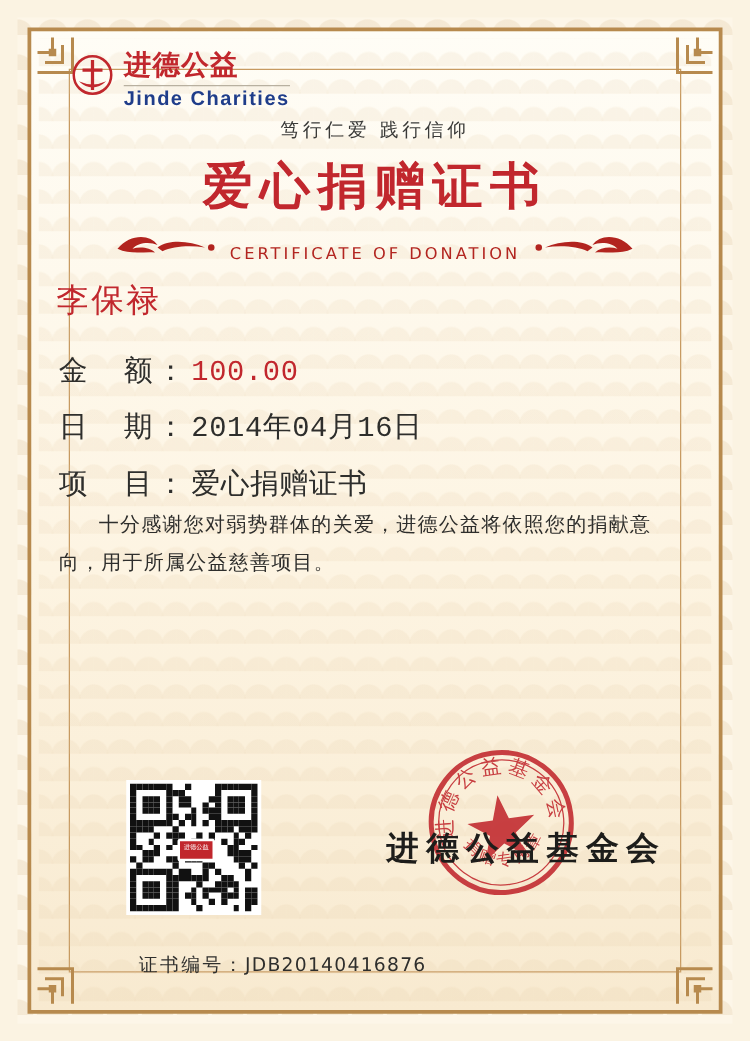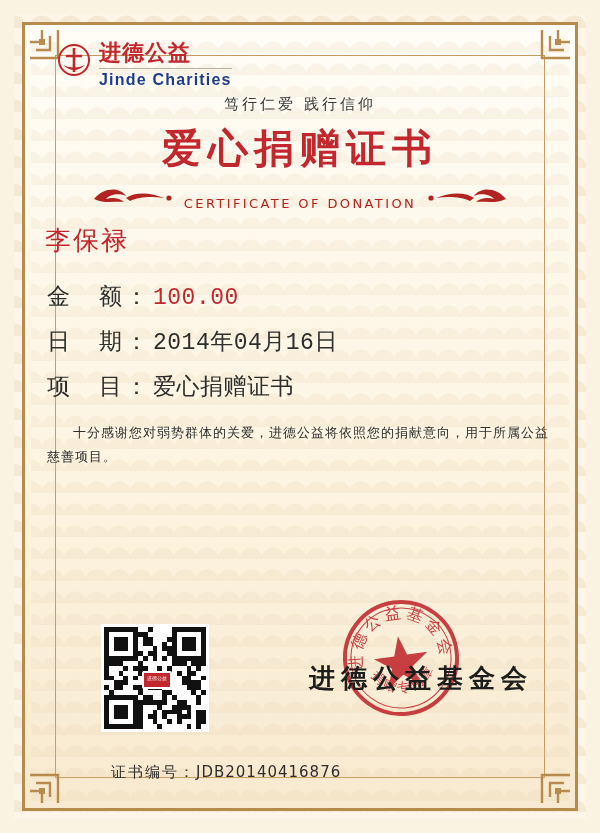--- a/index.html
+++ b/index.html
@@ -196,25 +196,25 @@
     margin-left: 2px;
     letter-spacing: 0.5px;
   }
   .field-value.amount {
     color: #c1272d;
   }
 
   
   .body-text {
     position: absolute;
-    top: 388px;
+    top: 372px;
     left: 14px;
     right: 14px;
     color: #2e2e2c;
-    font-size: 13px;
+    font-size: 16px;
     line-height: 1.85;
     letter-spacing: 1px;
     font-family: "DejaVu Sans", sans-serif;
   }
   .body-text p {
     margin: 0 0 10px 0;
     text-indent: 2em;
   }
 
   

